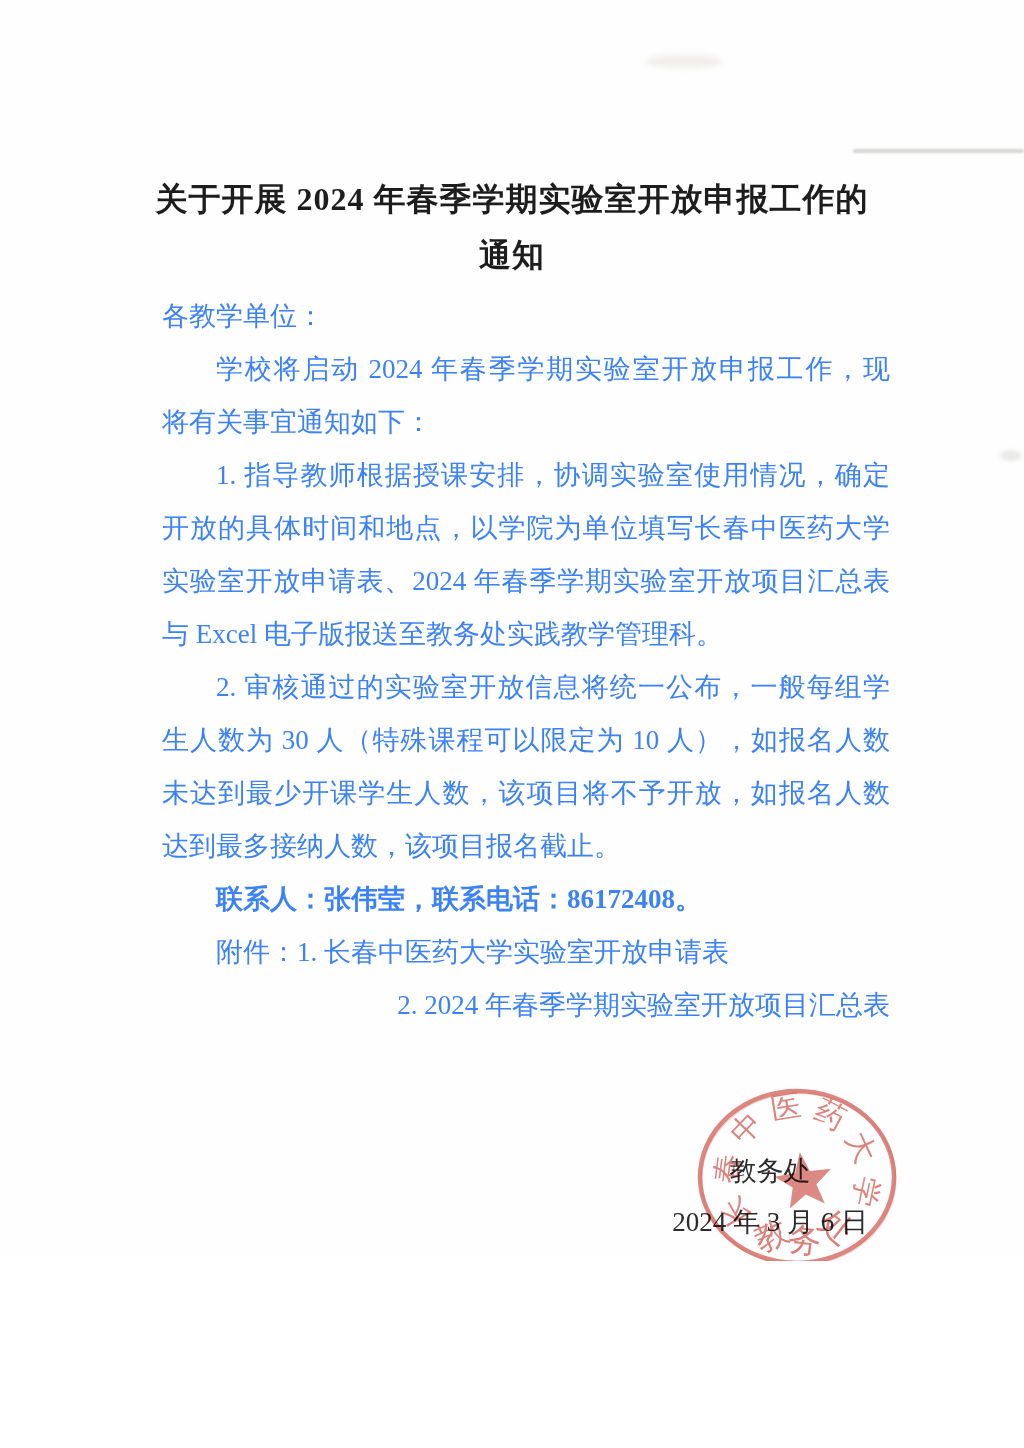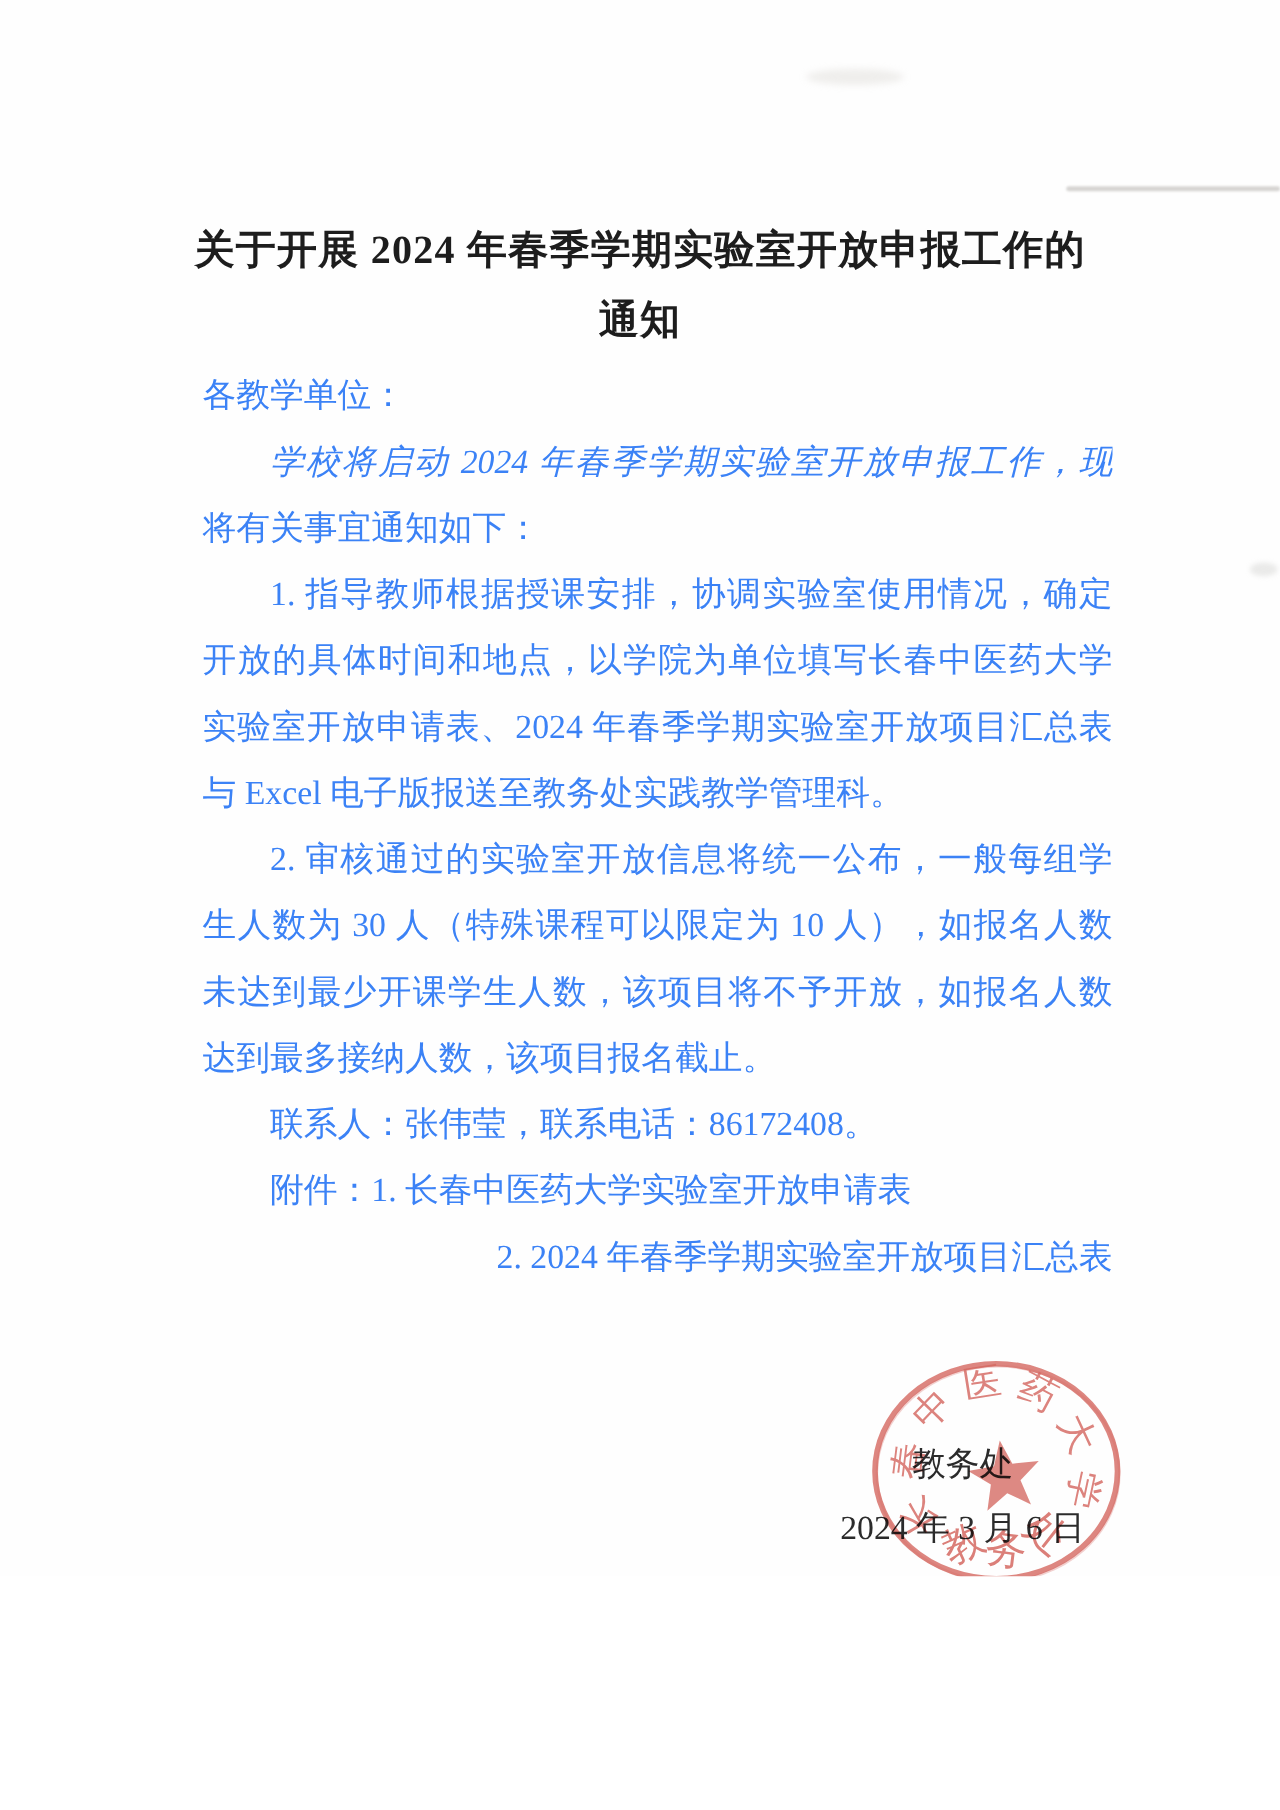--- a/index.html
+++ b/index.html
@@ -60,31 +60,31 @@
   <div class="artifact art-blob2"></div>
   <div class="artifact art-dashes"></div>
 
   <div class="title">
     <div>关于开展 2024 年春季学期实验室开放申报工作的</div>
     <div>通知</div>
   </div>
 
   <div class="doc-body">
       <div class="line">各教学单位：</div>
-      <div class="line justify" style="padding-left: 54px; font-style: italic;">学校将启动 2024 年春季学期实验室开放申报工作，现</div>
+      <div class="line justify" style="padding-left: 54px;">学校将启动 2024 年春季学期实验室开放申报工作，现</div>
       <div class="line">将有关事宜通知如下：</div>
       <div class="line justify" style="padding-left: 54px;">1. 指导教师根据授课安排，协调实验室使用情况，确定</div>
       <div class="line justify">开放的具体时间和地点，以学院为单位填写长春中医药大学</div>
       <div class="line justify">实验室开放申请表、2024 年春季学期实验室开放项目汇总表</div>
       <div class="line">与 Excel 电子版报送至教务处实践教学管理科。</div>
       <div class="line justify" style="padding-left: 54px;">2. 审核通过的实验室开放信息将统一公布，一般每组学</div>
       <div class="line justify">生人数为 30 人（特殊课程可以限定为 10 人），如报名人数</div>
       <div class="line justify">未达到最少开课学生人数，该项目将不予开放，如报名人数</div>
       <div class="line">达到最多接纳人数，该项目报名截止。</div>
-      <div class="line" style="padding-left: 54px;">联系人：张伟莹，联系电话：86172408。</div>
+      <div class="line" style="padding-left: 54px; font-weight: bold;">联系人：张伟莹，联系电话：86172408。</div>
       <div class="line" style="padding-left: 54px;">附件：1. 长春中医药大学实验室开放申请表</div>
       <div class="line" style="padding-left: 124.2px; text-align: right;">2. 2024 年春季学期实验室开放项目汇总表</div>
     </div>
 
   <div class="sig sig-name">教务处</div>
   <div class="sig sig-date">2024 年 3 月 6 日</div>
 
   <div class="stamp">
     <svg id="stamp-svg" width="212" height="192" viewBox="0 0 212 192">
         <ellipse cx="105" cy="92" rx="97" ry="86" fill="none" stroke="#d0544b" stroke-width="4.5" opacity="0.8"></ellipse>

